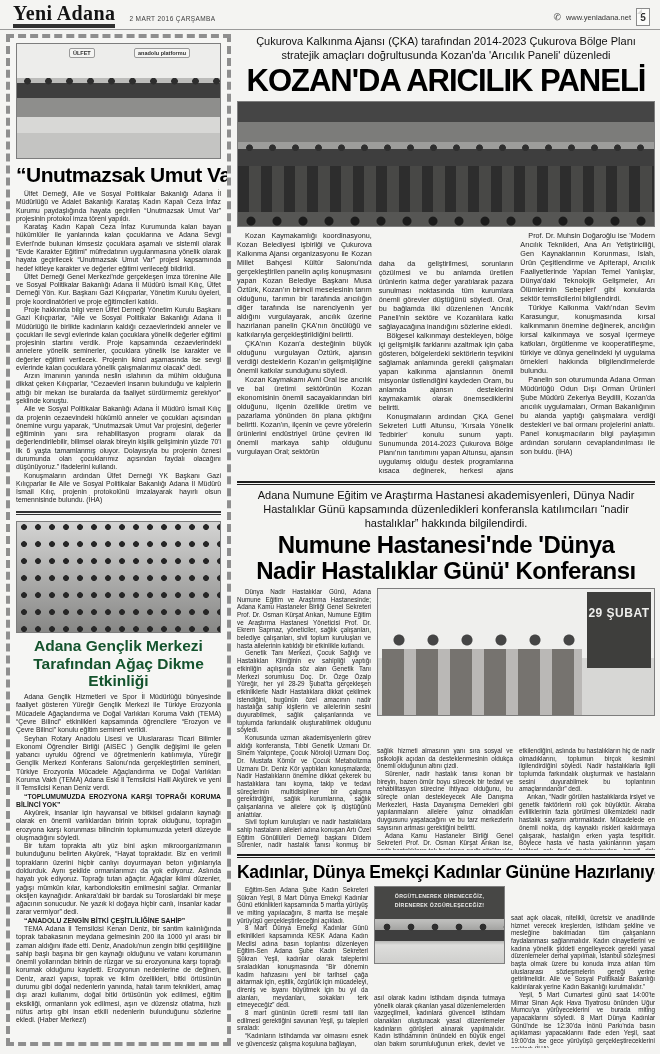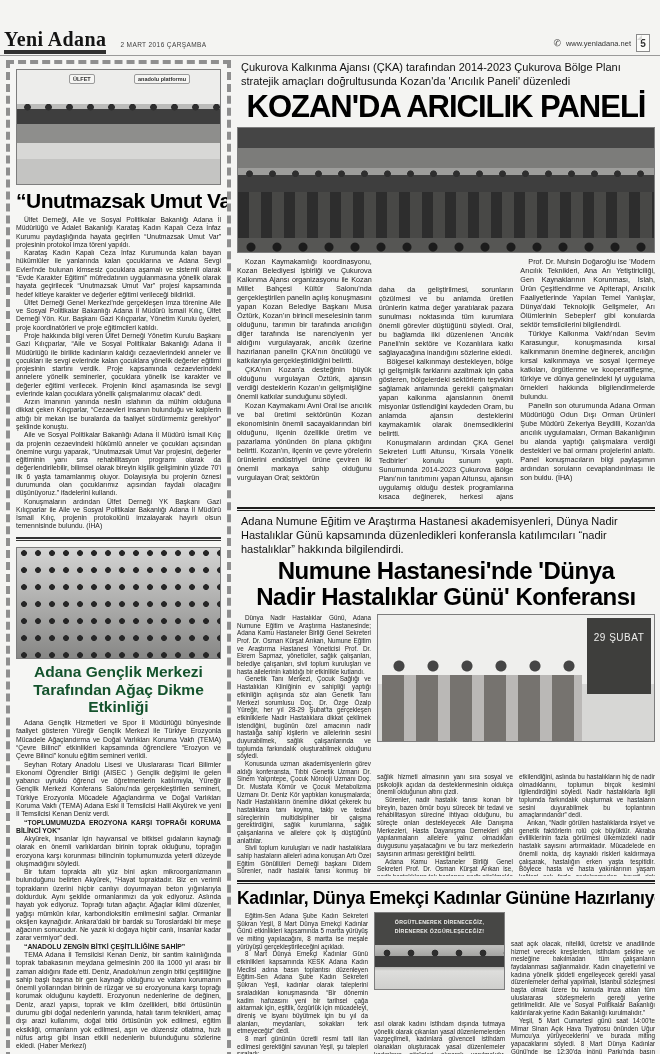--- a/index.html
+++ b/index.html
@@ -1,21 +1,21 @@
 <!DOCTYPE html>
 <html lang="tr"><head>
 <meta charset="utf-8">
 <style>
   html,body { margin:0; padding:0; background:#e9e9e7; }
   .page { width:660px; height:1054px; background:#f4f4f2; overflow:hidden; position:relative;
           font-family:"Liberation Sans", sans-serif; color:#1b1b1b; box-sizing:border-box; }
   * { box-sizing:border-box; }
 
   
-  .topbar { height:30px; display:flex; align-items:center; padding:3px 10px 2px 4px; border-bottom:1px solid #9a9a9a;margin-top:26px; }
+  .topbar { height:30px; display:flex; align-items:center; padding:3px 10px 2px 13px; border-bottom:1px solid #9a9a9a; }
   .masthead-wrap { display:flex; flex-direction:column; }
   .masthead { font-family:"Liberation Serif", serif; font-weight:700; font-size:20px; line-height:1; color:#141414; letter-spacing:.4px; }
   .masthead-bar { height:4px; background:#303030; margin-top:1px; }
   .issue-date { font-size:6.5px; color:#3c3c3c; margin-left:14px; letter-spacing:.4px; align-self:center; margin-top:6px; }
   .top-right { margin-left:auto; display:flex; align-items:center; gap:5px; margin-top:4px; }
   .phone-ico { font-size:9px; color:#444; }
   .site { font-size:7.5px; color:#333; }
   .pagebox { width:14px; height:18px; border:1px solid #8b8b8b; background:#fcfcfa; display:flex; align-items:center; justify-content:center;
              font-size:10px; font-weight:bold; color:#333; position:relative; }
   .pagebox::before { content:""; position:absolute; left:0; top:0; border-width:0 0 5px 5px; border-style:solid;
@@ -58,29 +58,29 @@
   .photo-kozan .audience-band { position:absolute; bottom:0; height:14px; left:0; right:0; background-color:#565654;
       background-image:radial-gradient(circle at 50% 65%, #1c1c1c 4px, rgba(0,0,0,0) 5px); background-size:26px 14px; }
 
   .photo-numune { height:128px; margin-bottom:3px; background:linear-gradient(180deg,#efefed 0 55%,#d7d7d5 55% 100%); }
   .photo-numune .heads { position:absolute; left:4px; right:72px; top:42px; height:18px;
       background-image:radial-gradient(circle at 50% 50%, #454545 5px, rgba(0,0,0,0) 6px); background-size:34px 18px; }
   .photo-numune .bodies { position:absolute; left:4px; right:72px; top:60px; bottom:0;
       background:repeating-linear-gradient(90deg,#76736f 0 22px,#bab8b6 22px 34px); }
   .poster { position:absolute; right:3px; top:3px; width:64px; height:76px; background:#3e3e3c; color:#eeeeec;
             text-align:center; padding-top:14px; }
-  .poster .poster-big { font-size:10px; font-weight:normal; letter-spacing:.5px; }
+  .poster .poster-big { font-size:12px; font-weight:bold; letter-spacing:.5px; }
 
   .photo-kadin { height:78px; margin-bottom:2px; background:linear-gradient(180deg,#bdbdbb 34px,#8f8f8d 50px,#dededc 58px,#cfcfcd 100%); }
   .kadin-banner { position:absolute; top:0; left:0; right:0; height:32px; background:#474745; color:#f0f0ee;
       font-size:5.2px; font-weight:bold; text-align:center; padding-top:5px; line-height:1.7; letter-spacing:.3px; }
   .photo-kadin .head-strip { top:34px; height:20px; background-size:24px 20px, 100% 100%; }
 
   
-  .kicker { font-size:11px; line-height:1.25; color:#111; margin:1px 4px 2px; }
+  .kicker { font-size:11px; line-height:1.25; text-align:center; color:#111; margin:1px 4px 2px; }
   .kozan-headline { font-size:31px; font-weight:800; letter-spacing:-1px; text-align:center; line-height:1.05;
                     color:#000; margin:1px 0 4px; white-space:nowrap; }
   .numune-headline { font-size:24px; font-weight:800; text-align:center; line-height:1.08; letter-spacing:-.5px; color:#000; margin:2px 0 4px; }
   .kadin-headline { font-size:17.5px; font-weight:800; text-align:center; letter-spacing:-.3px; color:#000; margin:3px 0 3px; white-space:nowrap; }
   .umut-headline { font-size:21px; font-weight:800; text-align:center; letter-spacing:-.5px; color:#000; margin:4px 0 3px; white-space:nowrap; }
   .agac-headline { font-size:15.5px; font-weight:800; text-align:center; line-height:1.15; color:#14532d; margin:4px 0 3px; }
 
   .rule { border-top:2px solid #1d1d1d; border-bottom:1px solid #1d1d1d; height:4px; margin:4px 0; }
   .rule-left { border-top:2px solid #333; border-bottom:1px solid #333; height:4px; margin:6px 0 4px; }
 

